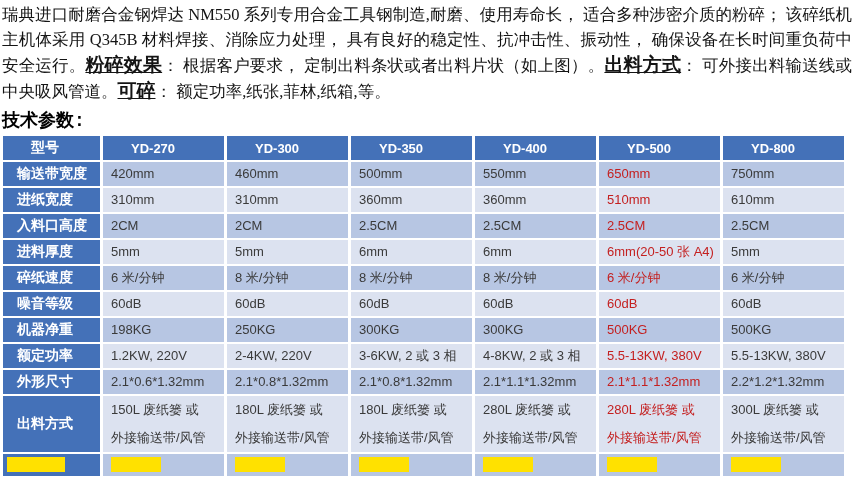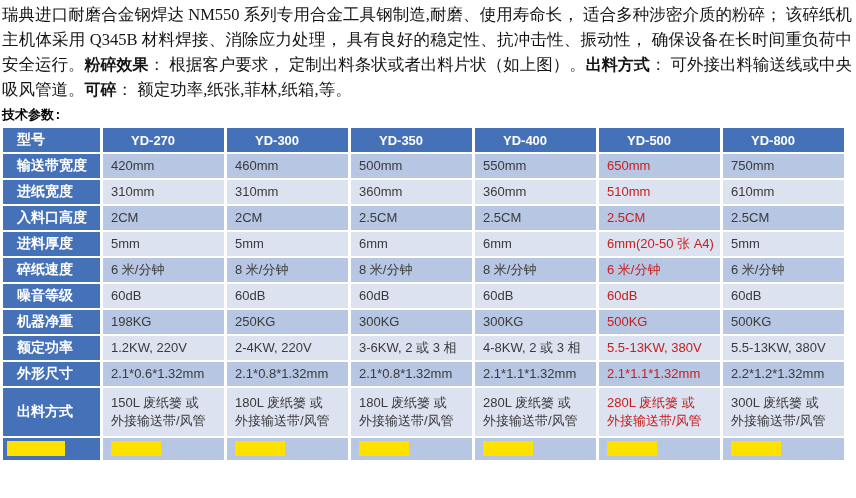--- a/index.html
+++ b/index.html
@@ -5,48 +5,48 @@
   html,body{margin:0;padding:0;background:#fff;}
   .page{
     width:856px;height:498px;background:#fff;overflow:hidden;position:relative;
     font-family:"Liberation Sans","DejaVu Sans",sans-serif;
   }
   .intro{
     margin:0;padding:2px 4px 0 2px;
     font-family:"Liberation Serif","DejaVu Serif",serif;
     font-size:16.5px;line-height:25px;text-align:justify;color:#141414;
   }
-  .intro b{font-family:"Liberation Sans","DejaVu Sans",sans-serif;font-size:16px;}
+  .intro b{font-family:"Liberation Sans","DejaVu Sans",sans-serif;font-size:19px;text-decoration:underline;}
   .section-title{
     font-family:Liberation Mono, monospace;
-    font-weight:bold;font-size:13px;color:#000;
+    font-weight:bold;font-size:18px;color:#000;
     padding:4px 12px 2px 2px;
   }
   table.spec-table{
     border-collapse:separate;border-spacing:3px 2px;
     width:847px;table-layout:fixed;margin-top:0;
   }
   .spec-table th,.spec-table td{padding:0 6px 0 8px;overflow:hidden;vertical-align:middle;text-align:left;}
   .spec-table thead th{
     background:var(--header-blue);color:#fff;
     font-size:13px;font-weight:bold;height:24px;padding-left:28px;
   }
-  .spec-table thead th.corner{padding-left:14px;font-size:14px;}
+  .spec-table thead th.corner{font-size:14px;}
   .spec-table th.row-label{
     background:var(--header-blue);color:#fff;
     font-weight:bold;font-size:14px;height:24px;padding-left:14px;
     white-space:nowrap;
   }
   .spec-table tbody td{
     font-size:13px;color:#3a3a3a;height:24px;white-space:pre-line;line-height:16px;
   }
   .spec-table tbody tr:nth-child(odd) td{background:var(--band-dark);}
   .spec-table tbody tr:nth-child(even) td{background:var(--band-light);}
   .spec-table tbody td.red{color:var(--accent-red);}
-  .spec-table tr.tall td{height:48px;line-height:18px;}
+  .spec-table tr.tall td{height:48px;line-height:28px;}
   .spec-table tr.clipped td,.spec-table tr.clipped th{height:22px;vertical-align:top;}
   .hl{
     display:inline-block;background:var(--highlight-yellow);
     height:15px;width:50px;margin-top:3px;vertical-align:top;
     color:var(--accent-red);font-size:12px;overflow:hidden;line-height:15px;
   }
   .hl.label-hl{width:58px;margin-left:4px;}
 </style>
 </head>
 <body>

